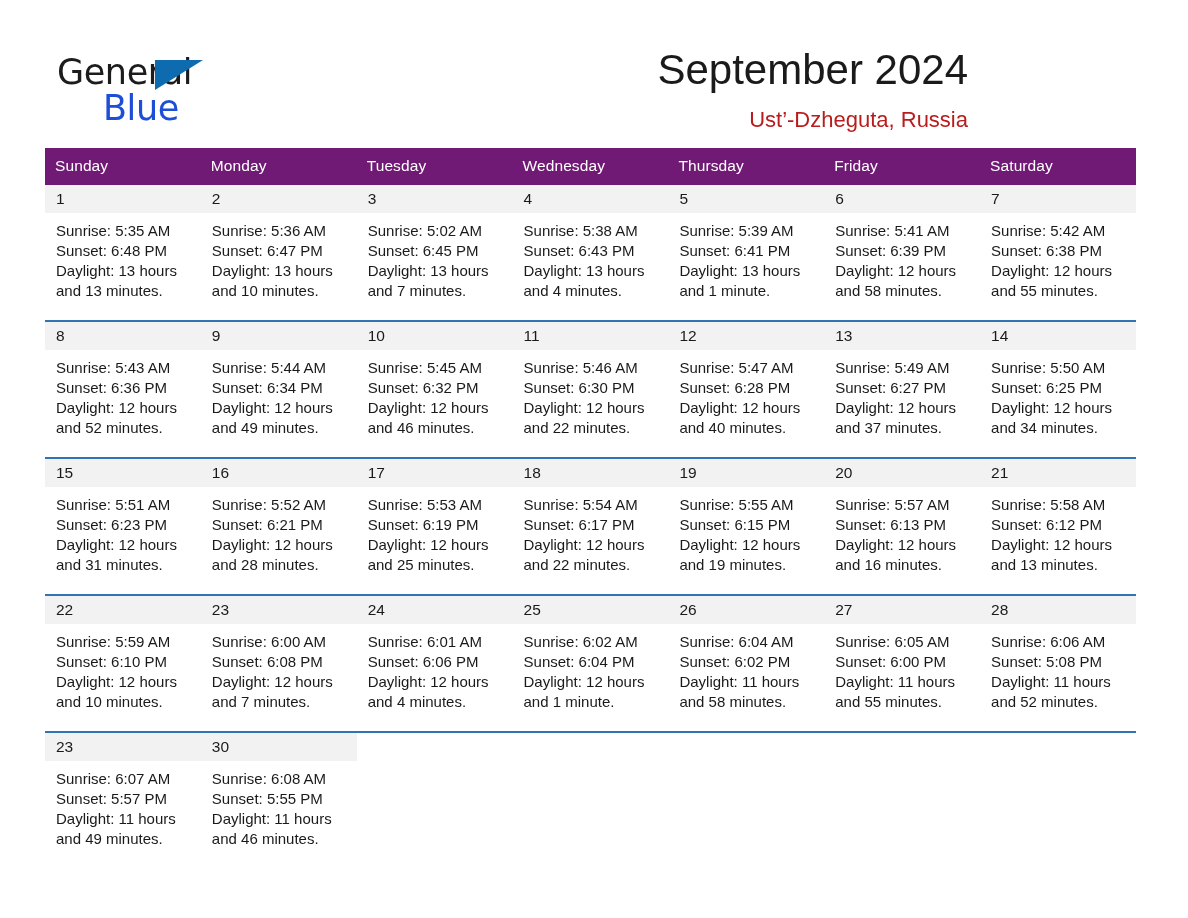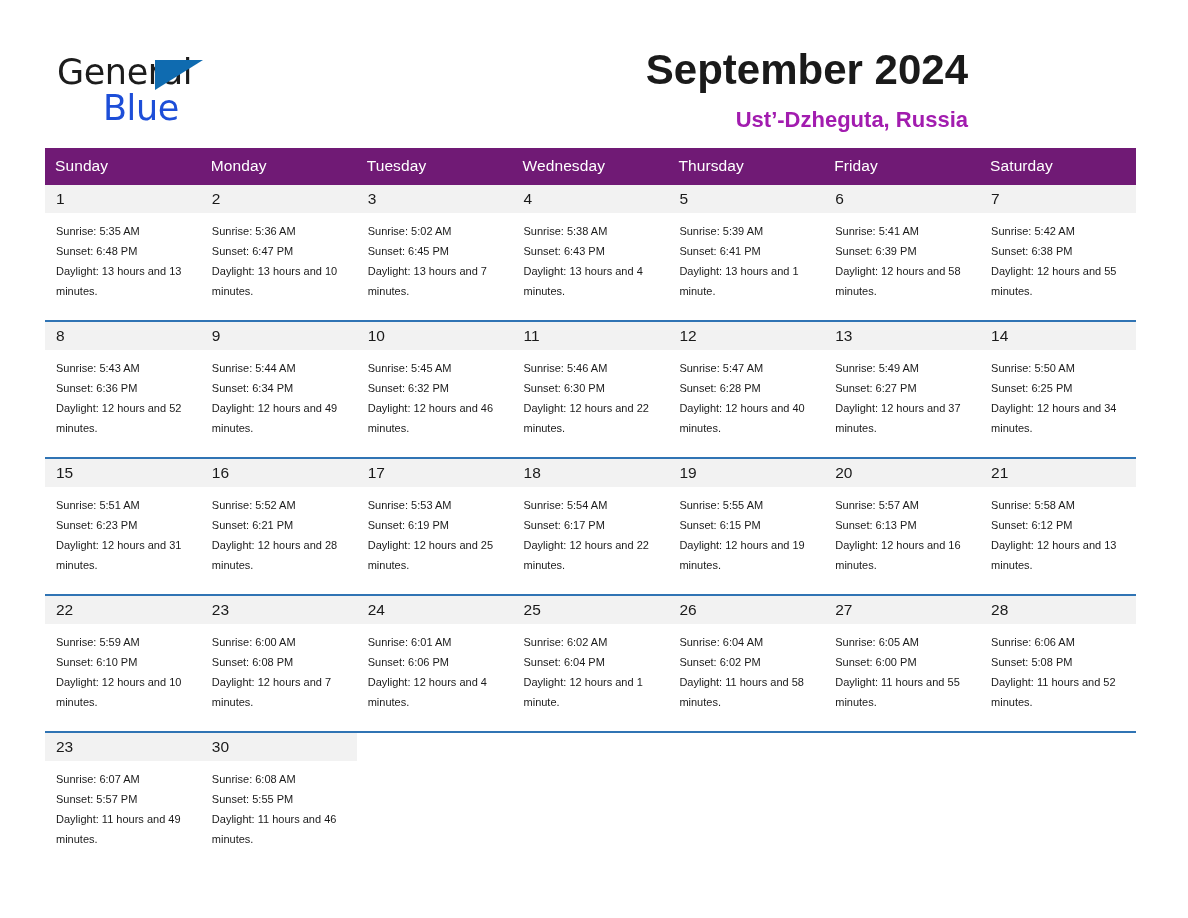--- a/index.html
+++ b/index.html
@@ -66,29 +66,29 @@
     font-weight: 400;
   }
 
   .title-block {
     text-align: right;
     flex: 1 1 auto;
     padding-top: 2px;
   }
   .cal-title {
     font-size: 42px;
-    font-weight: 700;
+    font-weight: 400;
     color: #1a1a1a;
     line-height: 1.12;
     letter-spacing: 0px;
   }
   .cal-subtitle {
     font-size: 22px;
-    font-weight: 700;
-    color: #a21caf;
+    font-weight: 400;
+    color: #b91c1c;
     margin-top: 14px;
     letter-spacing: 0px;
   }
 
   
   .calendar {
     margin: 0 52px 0 45px;
     width: 1091px;
     border-collapse: collapse;
     table-layout: fixed;
@@ -126,21 +126,21 @@
     color: #1a1a1a;
     padding: 6px 0 7px 11px;
     line-height: 1;
     height: 28px;
     box-sizing: border-box;
   }
   .daycell.empty .daynum { background: transparent; }
 
   .dayinfo {
     padding: 8px 8px 0 11px;
-    font-size: 11px;
+    font-size: 15px;
     line-height: 20px;
     color: #1a1a1a;
   }
   .dayinfo div { white-space: nowrap; }
   .dayinfo .daylight { white-space: normal; }
 </style>
 </head>
 <body>
 
 <div class="page">

